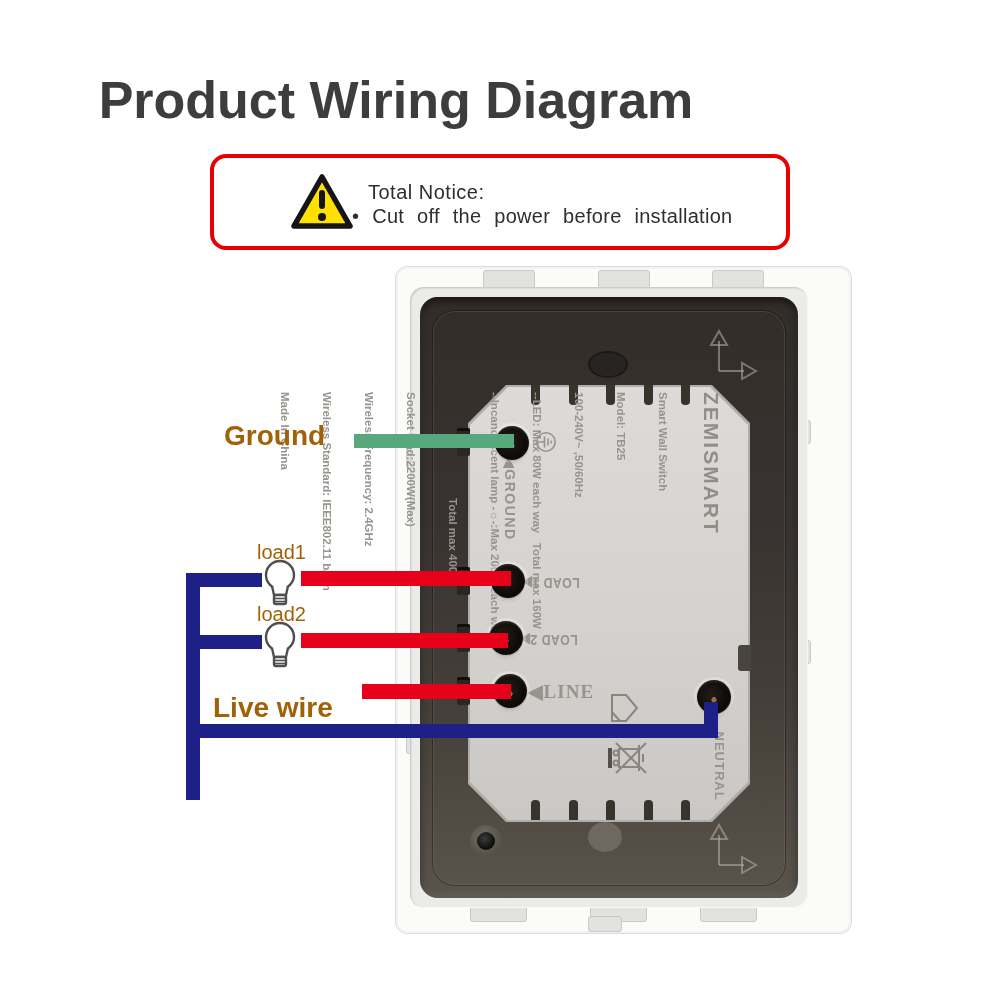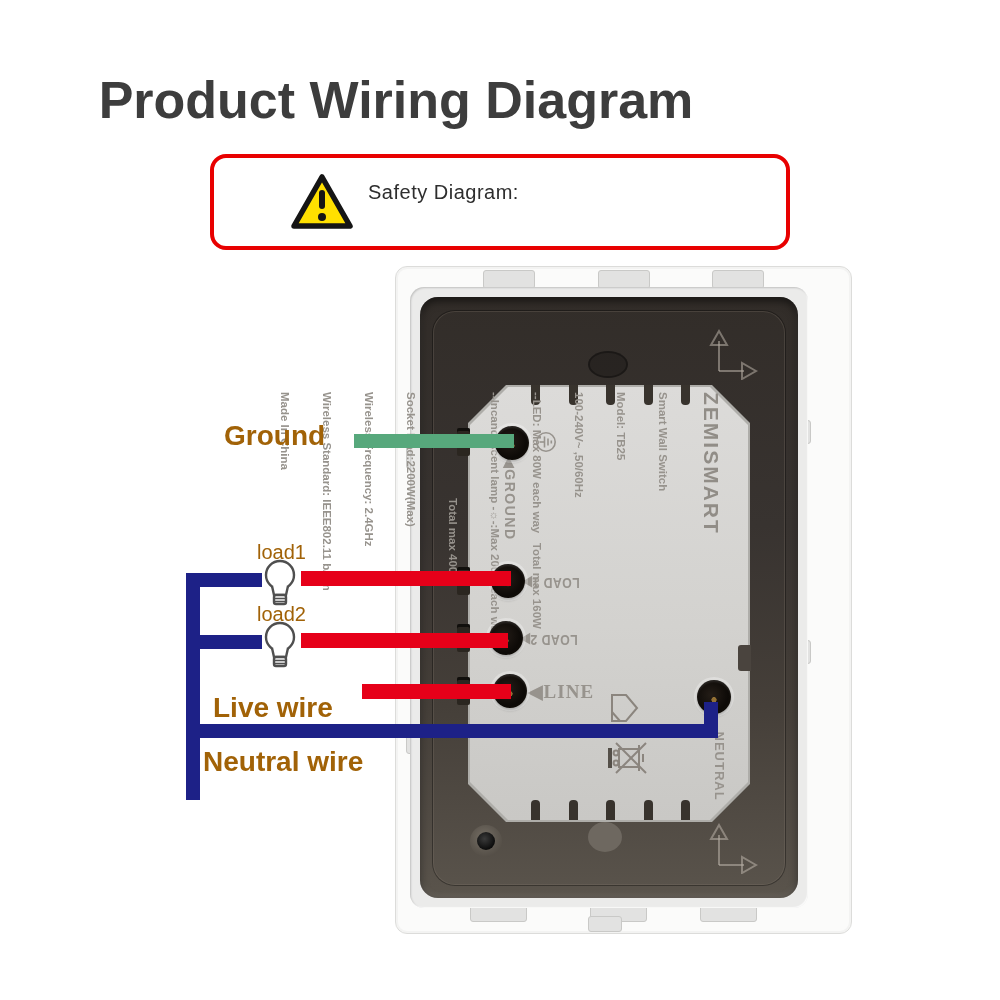--- a/index.html
+++ b/index.html
@@ -85,21 +85,22 @@
 <div id="canvas">
 
   <div class="abs" id="title">Product Wiring Diagram</div>
 
   <div class="abs" id="safety-box"></div>
   <svg class="abs" style="left:288px;top:171px;" width="68" height="64" viewBox="0 0 68 64">
     <path d="M34 6 L62 55 L6 55 Z" fill="#ffe000" stroke="#151515" stroke-width="5.5" stroke-linejoin="round"></path>
     <rect x="31" y="19" width="6" height="19" rx="3" fill="#151515"></rect>
     <circle cx="34" cy="46" r="4" fill="#151515"></circle>
   </svg>
-  <div class="abs" id="safety-heading">Safety Diagram:</div>
+  <div class="abs" id="safety-heading">Total Notice:</div>
+  <div class="abs" id="safety-item">• Cut off the power before installation</div>
 
   <div class="abs" id="frame"></div>
 
   <div class="abs clip" style="left:483px;top:270px;width:50px;height:17px;"></div>
   <div class="abs clip" style="left:598px;top:270px;width:50px;height:17px;"></div>
   <div class="abs clip" style="left:712px;top:270px;width:50px;height:17px;"></div>
   <div class="abs clip" style="left:470px;top:903px;width:55px;height:17px;"></div>
   <div class="abs clip" style="left:590px;top:903px;width:55px;height:17px;"></div>
   <div class="abs clip" style="left:700px;top:903px;width:55px;height:17px;"></div>
   <div class="abs clip" style="left:588px;top:916px;width:32px;height:14px;"></div>
@@ -243,15 +244,14 @@
       <rect x="16" y="37" width="12" height="9" rx="2"></rect>
     </g>
     <line x1="16" y1="40.5" x2="28" y2="40.5" stroke="#4f4f4f" stroke-width="1.6"></line>
     <line x1="16" y1="43.5" x2="28" y2="43.5" stroke="#4f4f4f" stroke-width="1.6"></line>
   </svg>
 
   <div class="abs lbl" id="lbl-ground">Ground</div>
   <div class="abs loadlbl" id="lbl-load1">load1</div>
   <div class="abs loadlbl" id="lbl-load2">load2</div>
   <div class="abs lbl" id="lbl-live">Live wire</div>
-  <div class="abs lbl" id="lbl-neutral">Neutral wire</div>
 
 </div>
 
 </body></html>

